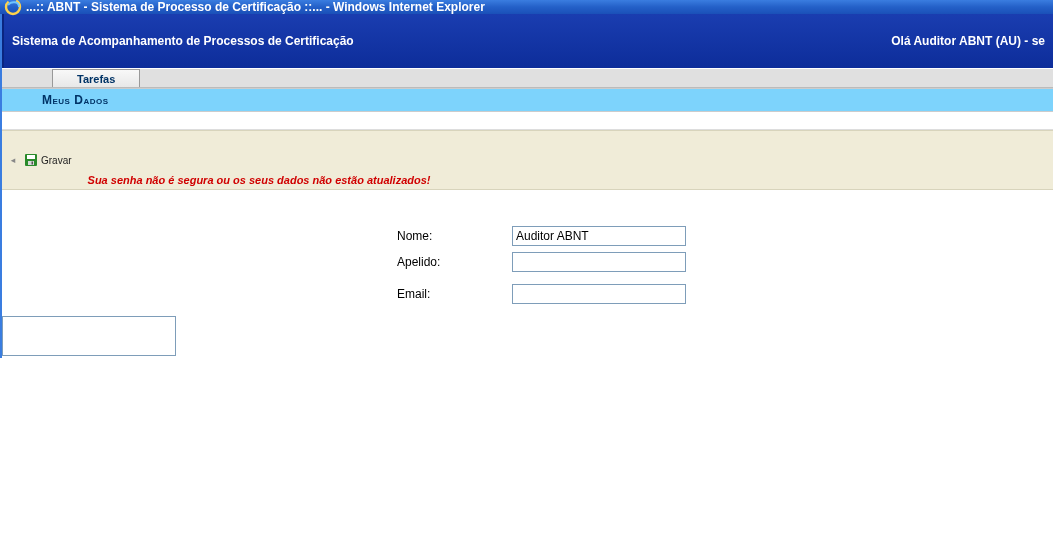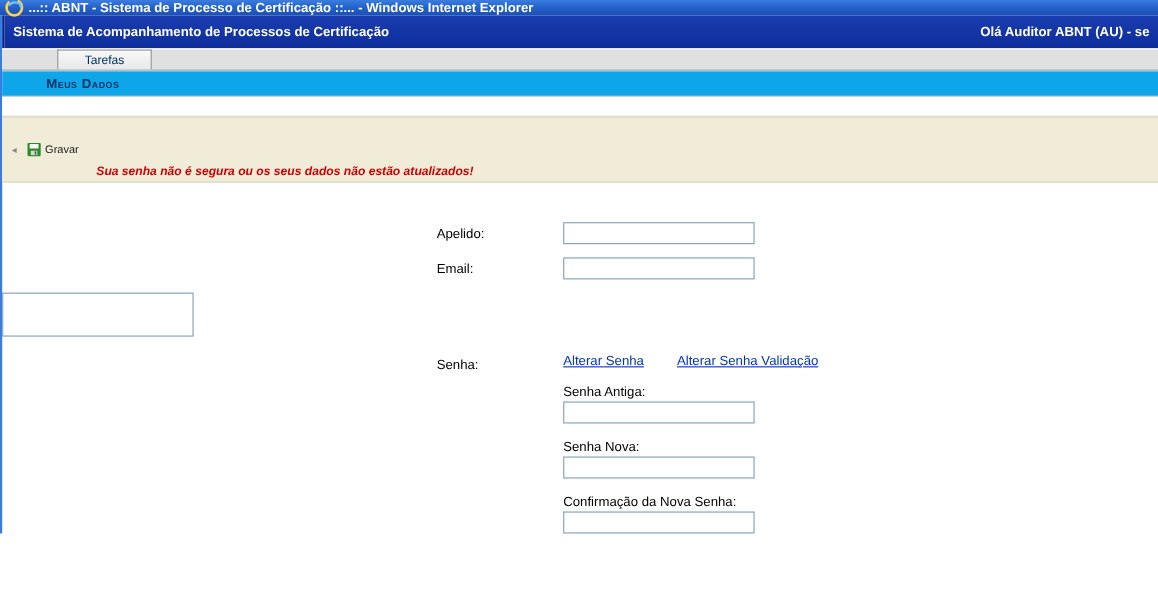--- a/index.html
+++ b/index.html
@@ -31,46 +31,46 @@
     justify-content: center;
   }
   .blue-bar {
     background: linear-gradient(to bottom, #1a3db0 0%, #0d2d9a 100%);
     color: #fff;
     font-weight: bold;
     font-size: 12px;
     display: flex;
     justify-content: space-between;
     align-items: center;
-    padding: 8px 8px;
+    padding: 20px 8px;
     border-left: 2px solid #0a2580;
   }
   .tabs-bar {
     background: #e0e0e0;
     border-top: 1px solid #fff;
     border-bottom: 1px solid #bbb;
     height: 20px;
     display: flex;
     align-items: stretch;
     padding-left: 50px;
   }
   .tab {
     background: linear-gradient(to bottom, #f8f8f8, #e8e8e8);
     border: 1px solid #999;
     border-bottom: none;
     padding: 2px 24px;
     font-size: 11px;
-    font-weight: normal;
+    font-weight: bold;
     color: #003366;
     display: flex;
     align-items: center;
     cursor: pointer;
   }
   .subheader {
-    background: #0ea5e9;
+    background: #7dd3fc;
     border-top: 1px solid #ccc;
     border-bottom: 1px solid #ccc;
     padding: 4px 8px 4px 40px;
     font-weight: bold;
     color: #003366;
     font-size: 12px;
     font-variant: small-caps;
     letter-spacing: 0.5px;
   }
   .spacer {
@@ -222,20 +222,26 @@
         <rect x="7.5" y="8.5" width="1.5" height="3" fill="#555"></rect>
       </svg>
     </span>
     <span>Gravar</span>
   </span>
   <span class="warning-msg">Sua senha não é segura ou os seus dados não estão atualizados!</span>
 </div>
 
 <div class="form-area">
 
+  <div class="form-row">
+    <div class="label-col">Nome:</div>
+    <div class="field-col">
+      <input class="text-input" value="Auditor ABNT" style="">
+    </div>
+  </div>
 
   <div class="form-row tall">
     <div class="label-col">Apelido:</div>
     <div class="field-col">
       <input class="text-input" value="" style="">
     </div>
   </div>
 
   <div class="form-row tall">
     <div class="label-col">Email:</div>
@@ -244,34 +250,16 @@
     </div>
   </div>
 
 
   <div class="form-row tall">
     <div class="field-col">
       <textarea class="textarea-input" style=""></textarea>
     </div>
   </div>
 
-  <div class="form-row">
-    <div class="label-col">Senha:</div>
-    <div class="field-col">
-      <div class="links-row">
-        <a class="link">Alterar Senha</a>
-        <a class="link">Alterar Senha Validação</a>
-      </div>
-
-      <div class="sub-label">Senha Antiga:</div>
-      <input type="password" class="sub-input" value="" style="">
-
-      <div class="sub-label">Senha Nova:</div>
-      <input type="password" class="sub-input" value="" style="">
-
-      <div class="sub-label">Confirmação da Nova Senha:</div>
-      <input type="password" class="sub-input" value="" style="">
-    </div>
-  </div>
 
 </div>
 
 </div>
 
 </body></html>

